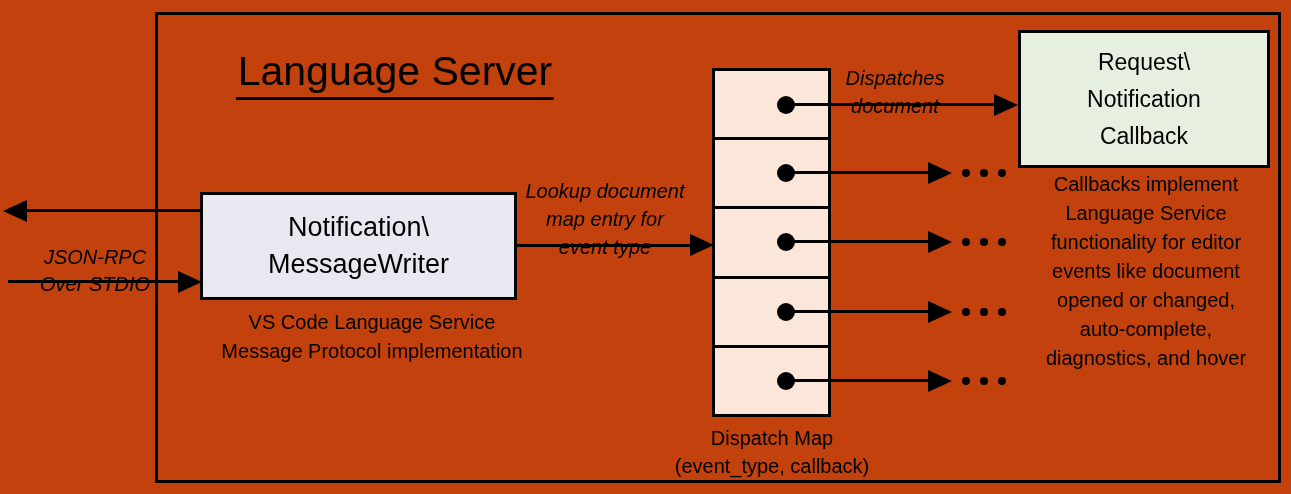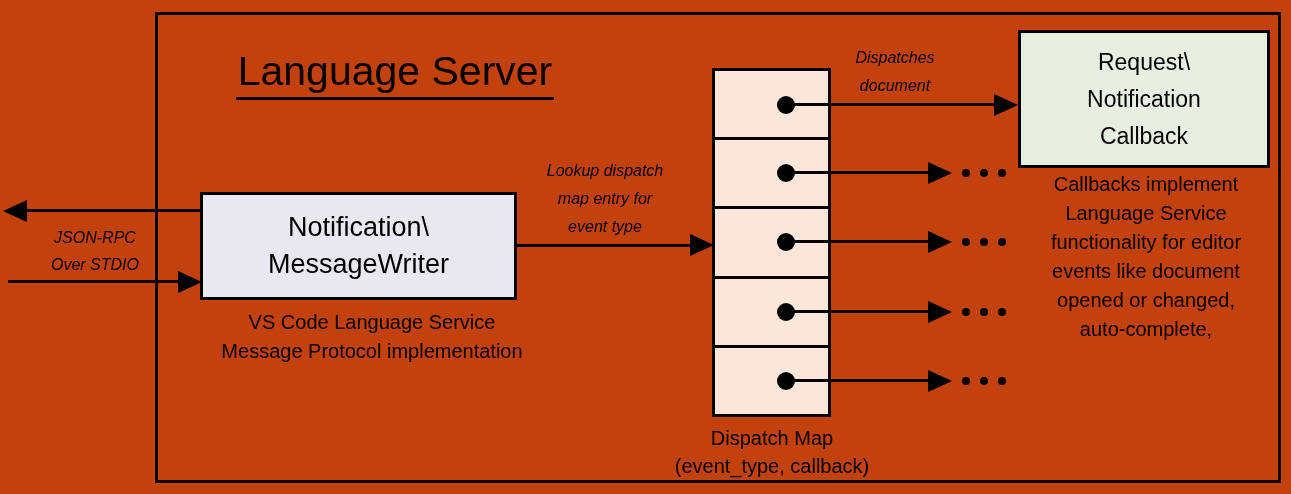--- a/index.html
+++ b/index.html
@@ -50,23 +50,24 @@
   .head-left {
     width: 0; height: 0;
     border-top: 11px solid transparent;
     border-bottom: 11px solid transparent;
     border-right: 24px solid #000;
   }
 
   
   .ital {
     font-style: italic;
-    font-size: 16px;
+    font-size: 20px;
     line-height: 27px;
     text-align: center;
+    margin-top: 20px;
   }
 
   .caption {
     font-size: 20px;
     line-height: 29px;
     text-align: center;
   }
 
   
   .msg-box {
@@ -145,21 +146,21 @@
     <div>Notification\</div>
     <div>MessageWriter</div>
   </div>
 
   <div class="abs caption" style="left:212px; top:308px; width:320px;">
     <div>VS Code Language Service</div>
     <div>Message Protocol implementation</div>
   </div>
 
   <div class="abs ital" style="left:505px; top:157px; width:200px; line-height:28px;">
-    <div>Lookup dispatch</div>
+    <div>Lookup document</div>
     <div>map entry for</div>
     <div>event type</div>
   </div>
 
   <div class="abs hline" style="left:517px; top:244px; width:175px;"></div>
   <div class="abs head-right" style="left:690px; top:234px;"></div>
 
   <div class="abs dispatch-map">
     <div class="dm-cell"></div>
     <div class="dm-cell"></div>
@@ -220,20 +221,21 @@
     <div>Callback</div>
   </div>
 
   <div class="abs caption" style="left:1008px; top:170px; width:276px;">
     <div>Callbacks implement</div>
     <div>Language Service</div>
     <div>functionality for editor</div>
     <div>events like document</div>
     <div>opened or changed,</div>
     <div>auto-complete,</div>
+    <div>diagnostics, and hover</div>
   </div>
 
   <div class="abs caption" style="left:662px; top:424px; width:220px; line-height:28px;">
     <div>Dispatch Map</div>
     <div>(event_type, callback)</div>
   </div>
 
 </div>
 
 </body></html>

